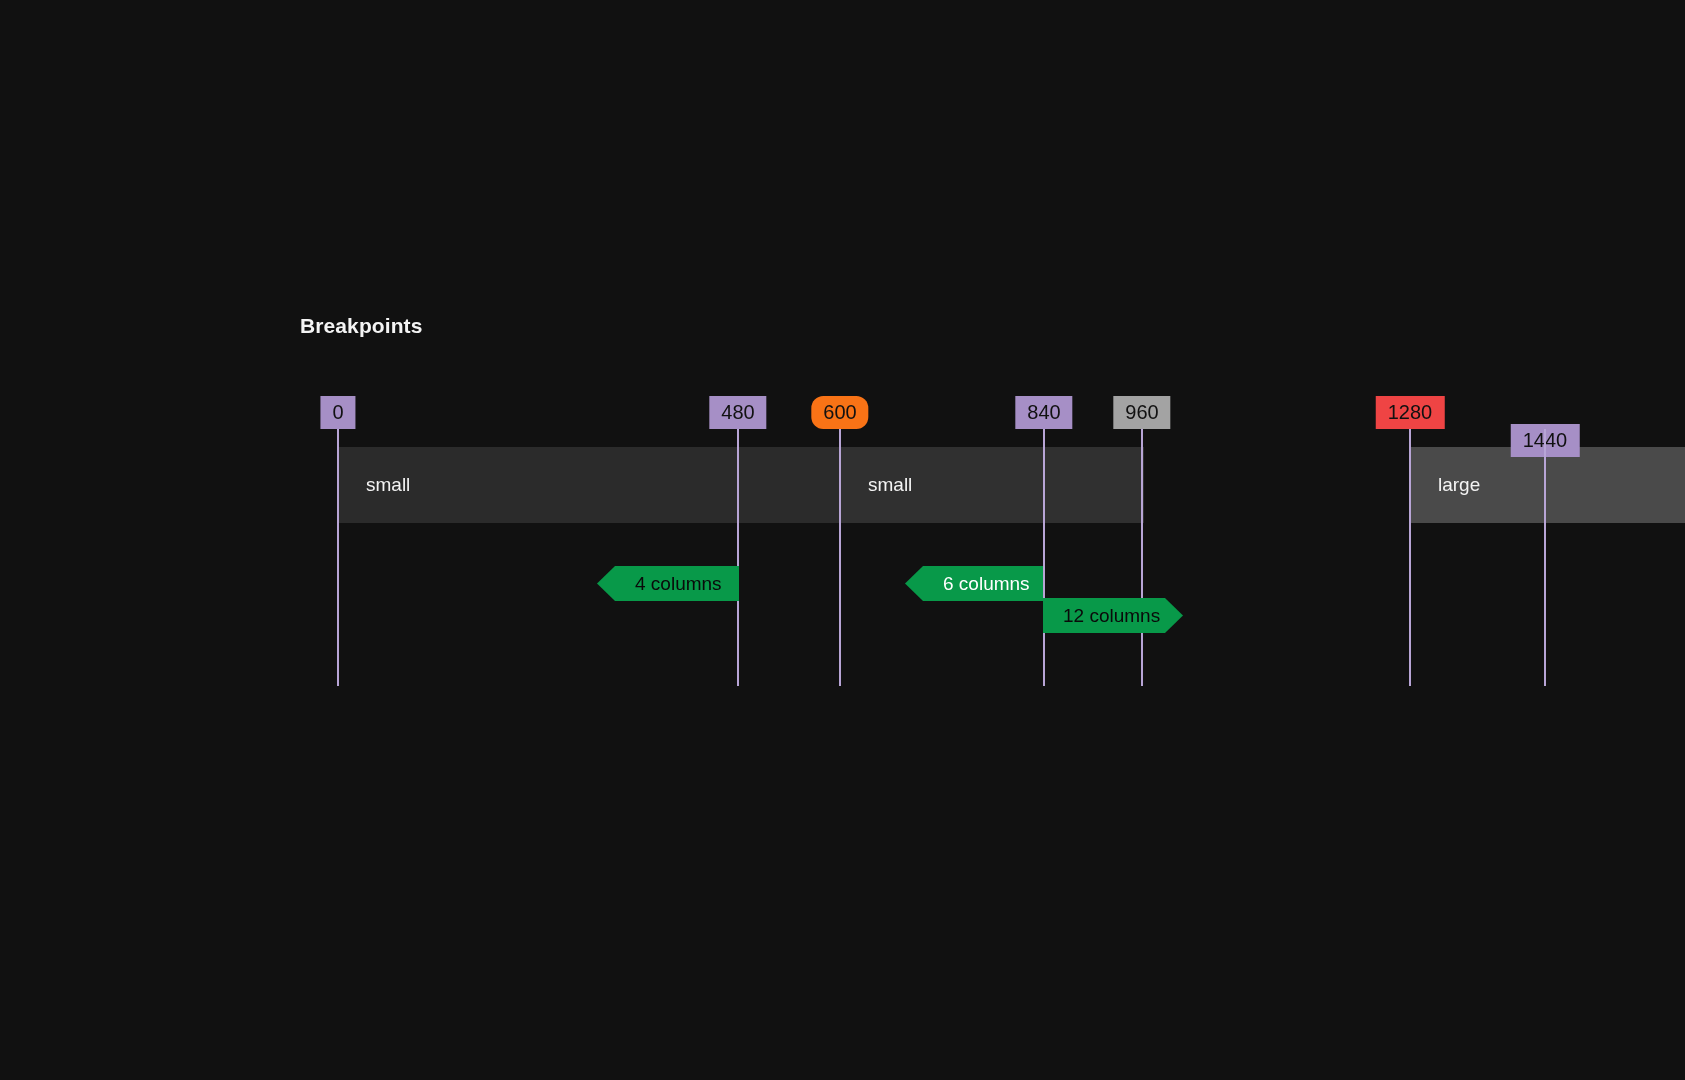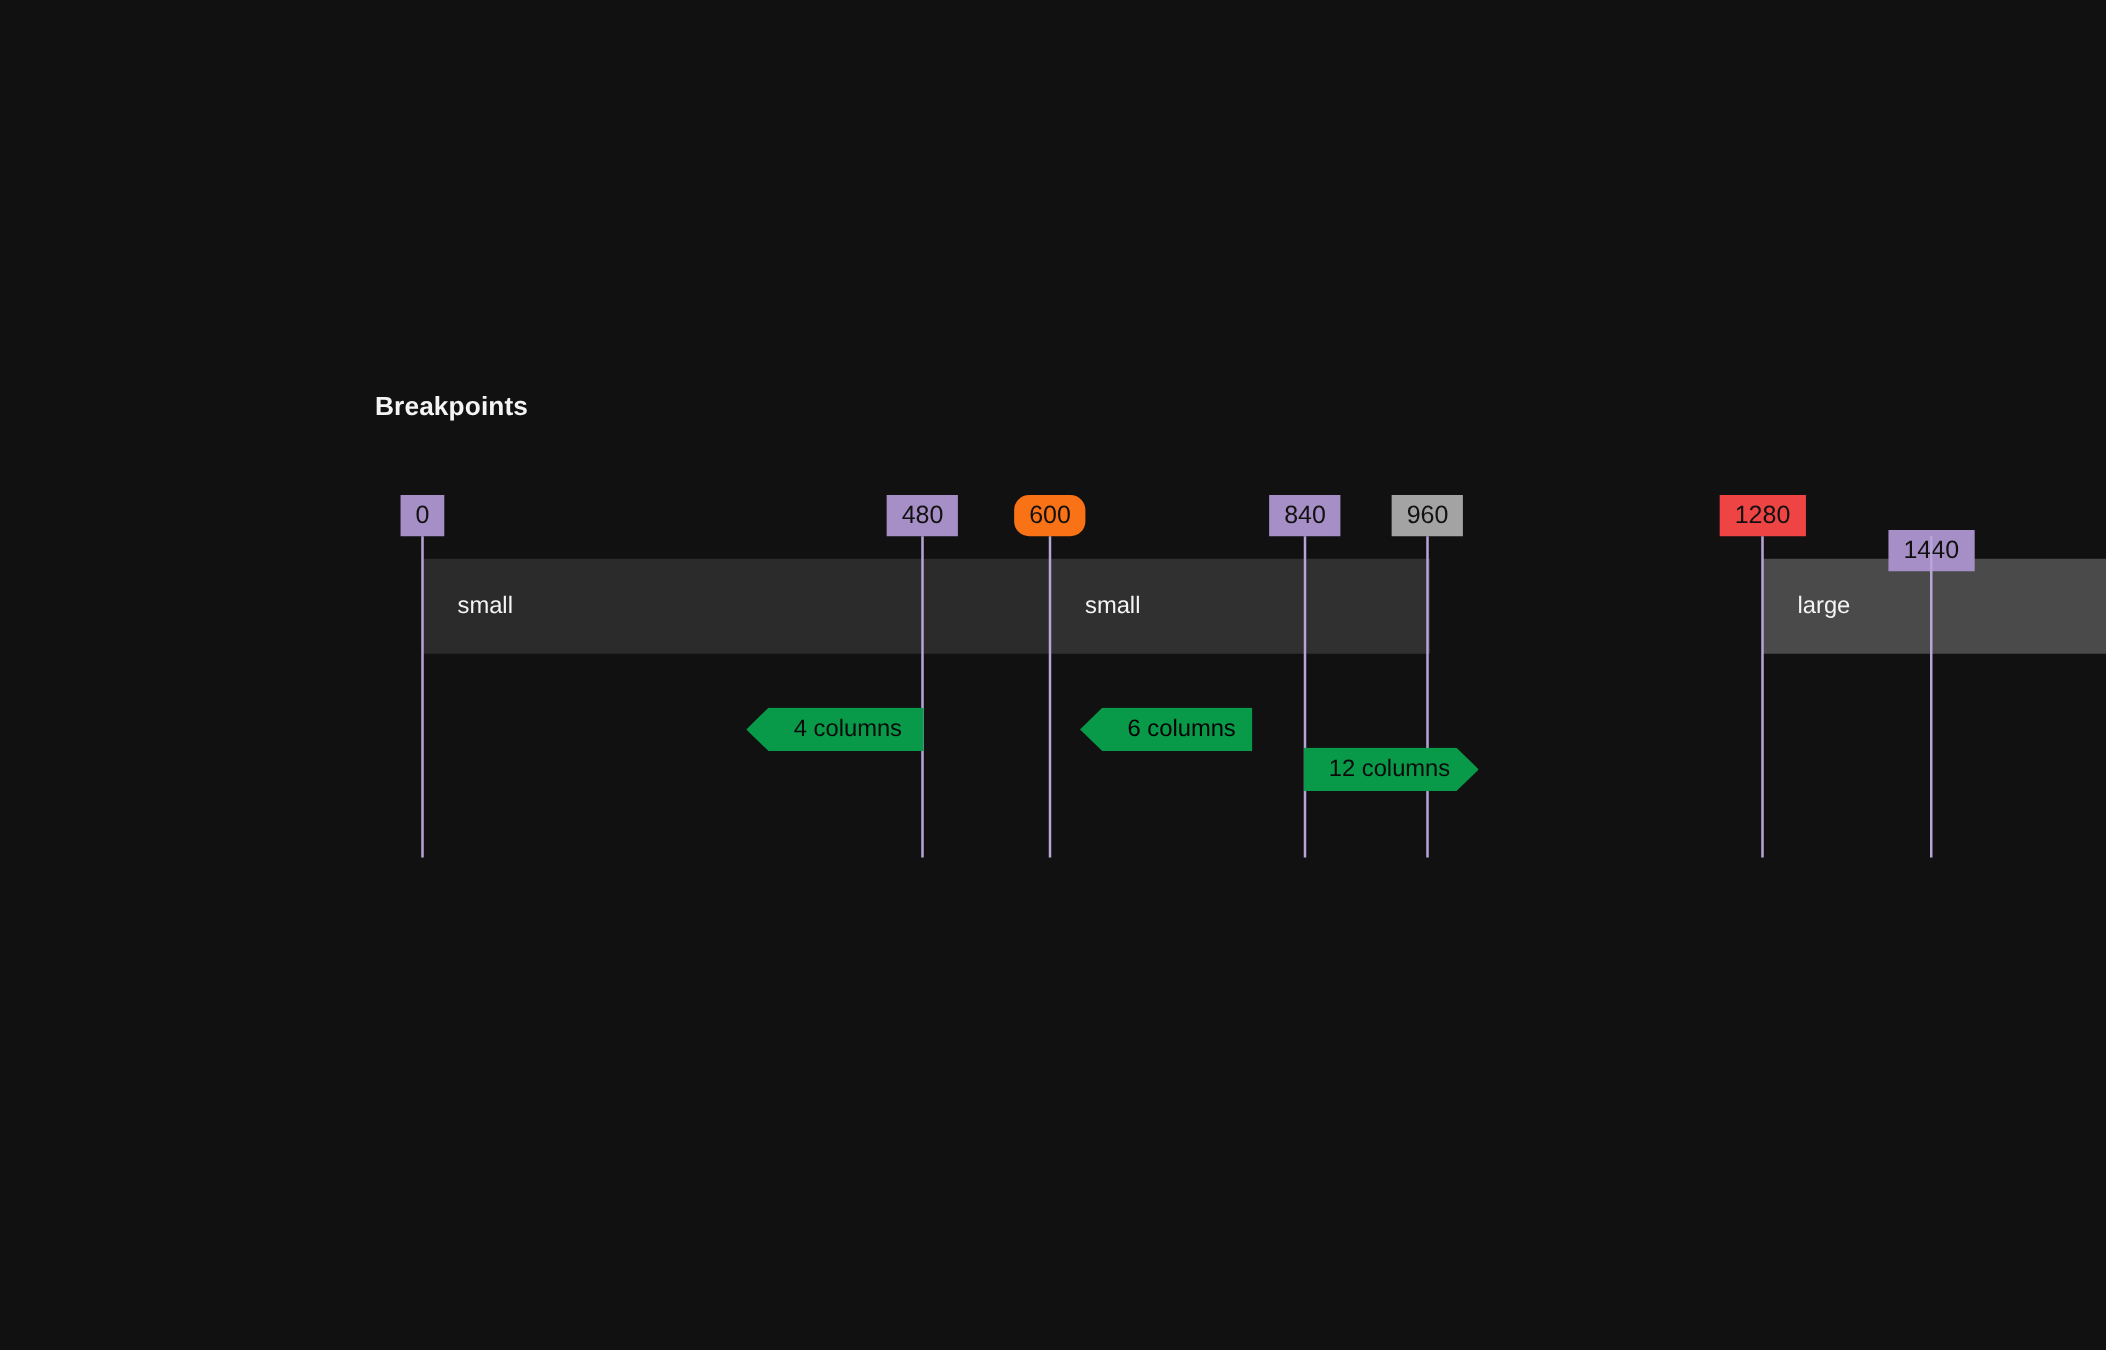--- a/index.html
+++ b/index.html
@@ -143,17 +143,17 @@
         <div class="vline" style="background: rgb(184, 165, 214);"></div>
       </div>
       <div class="marker" style="left: 1545px;">
         <div class="chip" style="background: rgb(166, 143, 198); color: rgb(17, 17, 17); margin-top: 28px;">1440</div>
         <div class="vline" style="background: rgb(184, 165, 214);"></div>
       </div>
     </div>
 
   <div>
       <div class="colbadge arrow-left" style="left: 597px; top: 566px; width: 142px; background: rgb(8, 153, 73); color: rgb(10, 10, 10);"><span>4 columns</span></div>
-      <div class="colbadge arrow-left" style="left: 864px; top: 566px; width: 138px; background: rgb(8, 153, 73); color: #000000;"><span>6 columns</span></div>
+      <div class="colbadge arrow-left" style="left: 905px; top: 566px; width: 138px; background: rgb(8, 153, 73); color: #ffffff;"><span>6 columns</span></div>
       <div class="colbadge arrow-right" style="left: 1043px; top: 598px; width: 140px; background: rgb(8, 153, 73); color: rgb(10, 10, 10);"><span>12 columns</span></div>
     </div>
 
 </div>
 
 </body></html>

